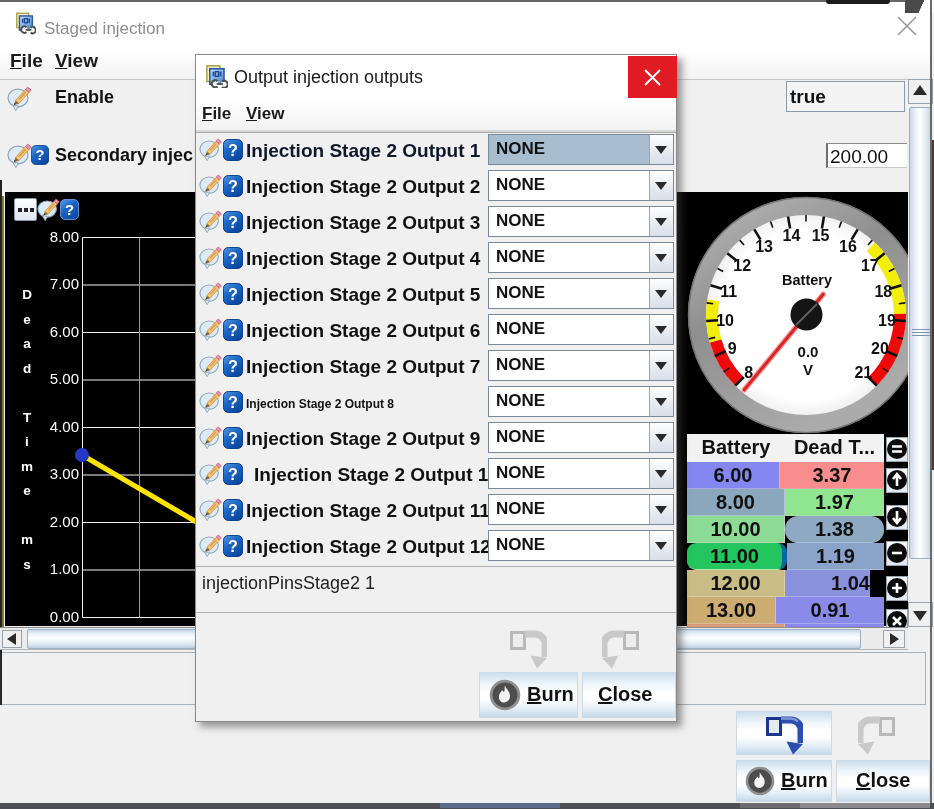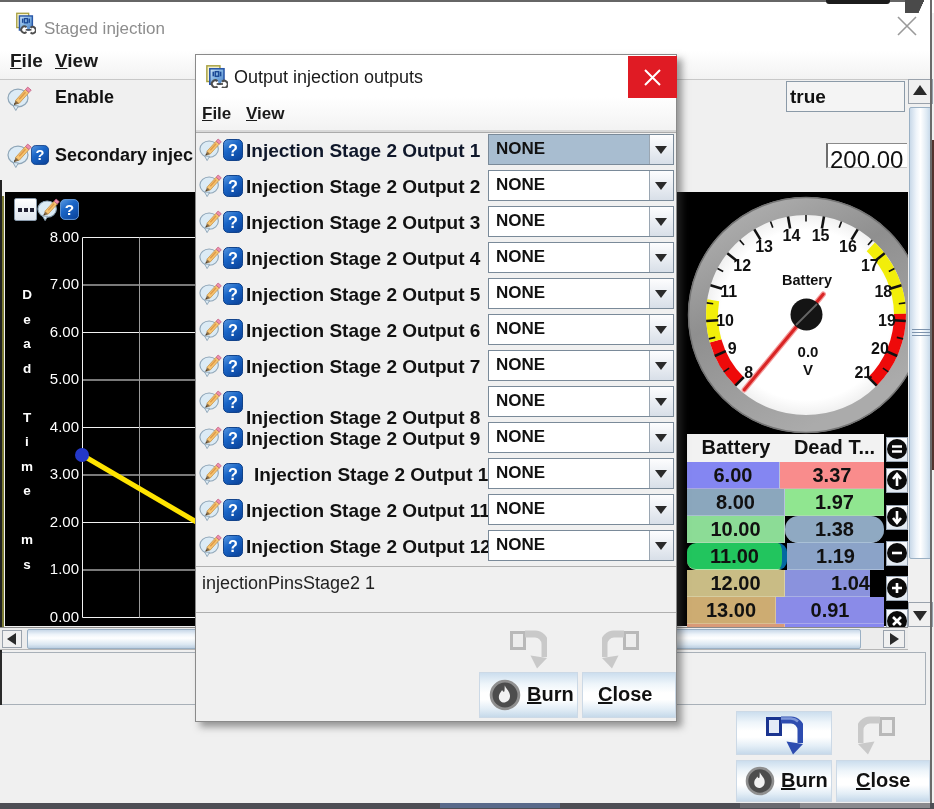--- a/index.html
+++ b/index.html
@@ -79,21 +79,21 @@
         <stop offset="0.45" stop-color="#1a66c8"></stop>
         <stop offset="1" stop-color="#0c47a0"></stop>
       </linearGradient>
     </defs>
     <rect x="0.5" y="0.5" width="20" height="22" rx="5" fill="url(#qg)" stroke="#0a3c86" stroke-width="1"></rect>
   <text x="10.5" y="17.5" font-size="17" font-weight="bold" fill="#fff" text-anchor="middle" font-family="Liberation Sans">?</text>
 </svg>
 <div class="abs b" style="left:55px;top:145px;font-size:18px;color:#111;">Secondary injec</div>
 
 <div class="abs" style="left:826px;top:143px;width:81px;height:25px;background:#ffffff;border-left:2px solid #6e6e6e;border-top:1px solid #8a8a8a;border-bottom:1px solid #c8c8c8;box-sizing:border-box;"></div>
-<div class="abs" style="left:830px;top:146px;font-size:24px;color:#111;">200.00</div>
+<div class="abs" style="left:830px;top:146px;font-size:19px;color:#111;">200.00</div>
 
 <div class="abs" style="left:0;top:180px;width:2px;height:525px;background:#222;"></div>
 <div class="abs" style="left:2px;top:196px;width:2px;height:432px;background:#7d7d35;"></div>
 
 <div class="abs" style="left:5px;top:192px;width:903px;height:434px;background:#000;"></div>
 
 <div class="abs" style="left:14px;top:198px;width:23px;height:23px;background:linear-gradient(180deg,#ffffff,#dfe6ee);border:1px solid #8899aa;border-radius:2px;box-sizing:border-box;"></div>
 <div class="abs" style="left:18px;top:208px;width:4px;height:4px;background:#223;"></div>
 <div class="abs" style="left:24px;top:208px;width:4px;height:4px;background:#223;"></div>
 <div class="abs" style="left:30px;top:208px;width:4px;height:4px;background:#223;"></div>
@@ -541,21 +541,21 @@
         <path d="M8.5 15.5 L18.5 4.5 L22 7.5 L12 18.5 z" fill="#f6c472" stroke="#c89040" stroke-width="0.8"></path>
         <path d="M12.2 14.2 L18.5 7.2" stroke="#e09a46" stroke-width="1.6" fill="none"></path>
         <path d="M18.5 4.5 L20.7 2.1 L24.2 5.1 L22 7.5 z" fill="#ef8fae" stroke="#c06080" stroke-width="0.8"></path>
         <path d="M8.5 15.5 L12 18.5 L7 20.2 z" fill="#8a6a40"></path>
         <path d="M7 20.2 L8.6 18.7 7.6 17.8 z" fill="#282828"></path>
       </svg>
 <svg style="position:absolute;left:27px;top:6px;" width="20" height="22" viewBox="0 0 21 23">
         <rect x="0.5" y="0.5" width="20" height="22" rx="5" fill="url(#qg)" stroke="#0a3c86" stroke-width="1"></rect>
         <text x="10.5" y="17.5" font-size="17" font-weight="bold" fill="#fff" text-anchor="middle" font-family="Liberation Sans">?</text>
       </svg>
-<div style="position:absolute;left:50px;top:22px;font-size:19px;font-weight:bold;color:#111;">Injection Stage 2 Output 8</div>
+<div style="position:absolute;left:50px;top:12px;font-size:12px;font-weight:bold;color:#111;">Injection Stage 2 Output 8</div>
 <div style="position:absolute;left:292px;top:1px;width:186px;height:31px;box-sizing:border-box;border:1px solid #7a8a99;background:#ffffff;">
         <div style="position:absolute;left:7px;top:4px;font-size:17px;font-weight:bold;color:#111;">NONE</div>
         <div style="position:absolute;right:0;top:0;width:24px;height:29px;background:linear-gradient(180deg,#fdfdfe,#d8dfe8);border-left:1px solid #9aa6b2;box-sizing:border-box;">
           <div style="position:absolute;left:5px;top:11px;width:0;height:0;border-top:8px solid #2a2a2a;border-left:6px solid transparent;border-right:6px solid transparent;"></div>
         </div>
       </div>
 </div>
 <div style="position:relative;height:36px;">
 <svg style="position:absolute;left:3px;top:4px;" width="24" height="26" viewBox="0 0 26 28">
         <ellipse cx="11" cy="13" rx="10" ry="8.8" fill="#dcebf5" stroke="#8fa6b8" stroke-width="1.2"></ellipse>

